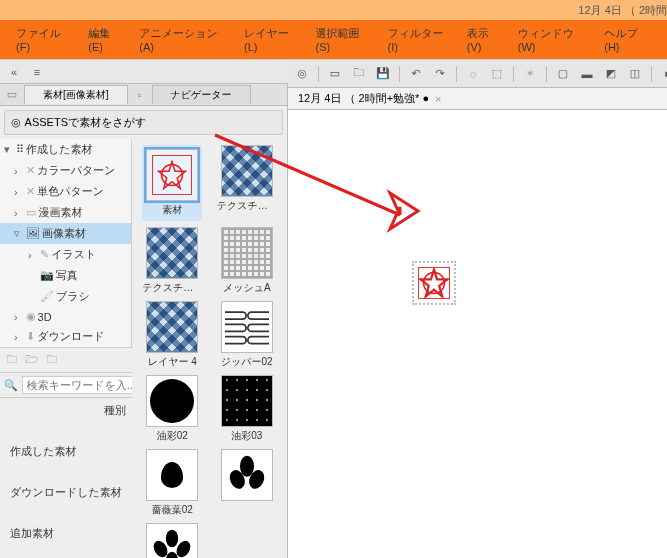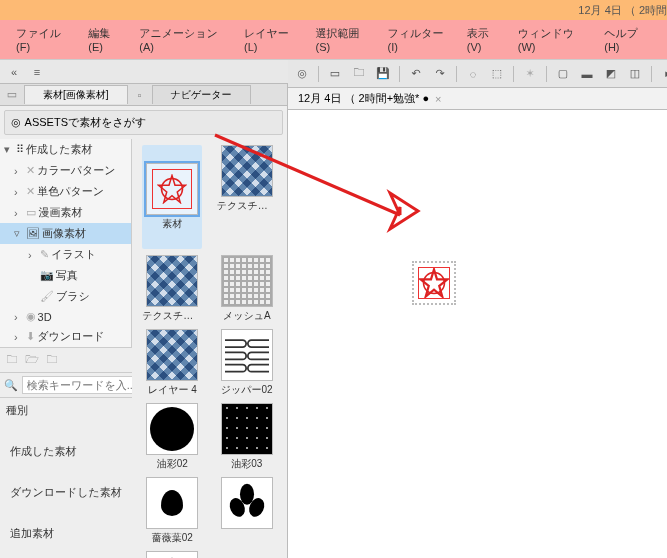--- a/index.html
+++ b/index.html
@@ -1,18 +1,18 @@
 <!DOCTYPE html>
 <html><head>
 <meta charset="utf-8">
 <style>
   * { box-sizing: border-box; margin: 0; padding: 0; font-family: "Meiryo", sans-serif; font-size: 11px; }
   body { width: 667px; height: 558px; background: #f0f0f0; overflow: hidden; position: relative; }
   .title-bar { height: 20px; background: #fdba74; text-align: right; color: #555; line-height: 20px; }
-  .menu-bar { display: flex; background: #fca5a5; padding: 2px 8px; gap: 0; border-bottom: 1px solid #ccc; }
+  .menu-bar { display: flex; background: #f97316; padding: 2px 8px; gap: 0; border-bottom: 1px solid #ccc; }
   .menu-item { padding: 4px 8px; color: #333; cursor: default; }
   .toolbar-row { display: flex; align-items: center; background: #e8e8e8; border-bottom: 1px solid #bbb; height: 24px; padding: 0 4px; gap: 3px; }
   .toolbar-row.left-only { width: 288px; }
   .tool-btn { width: 20px; height: 20px; display: inline-flex; align-items: center; justify-content: center; background: transparent; border: none; color: #555; }
   .tool-sep { width: 1px; height: 16px; background: #bbb; margin: 0 2px; }
   .main-area { display: flex; height: calc(558px - 20px - 24px); }
   .left-panel { width: 288px; background: #eee; border-right: 1px solid #bbb; display: flex; flex-direction: column; }
   .panel-tabs { display: flex; align-items: center; background: #e0e0e0; border-bottom: 1px solid #bbb; height: 22px; padding: 0 4px; gap: 4px; }
   .panel-tab { background: #ddd; padding: 2px 18px; border: 1px solid #bbb; border-bottom: none; font-size: 10px; }
   .panel-tab.active { background: #eee; }
@@ -22,27 +22,27 @@
   .tree-item { display: flex; align-items: center; padding: 3px 4px; gap: 2px; color: #333; white-space: nowrap; }
   .tree-item.selected { background: #bcdcf5; }
   .tree-item.indent1 { padding-left: 14px; }
   .tree-item.indent2 { padding-left: 28px; }
   .chev { width: 10px; display: inline-block; color: #666; }
   .tree-actions { display: flex; gap: 4px; padding: 4px; border-top: 1px solid #ccc; }
   .mini-ico { width: 16px; height: 16px; display: inline-flex; align-items: center; justify-content: center; color: #888; border: 1px solid transparent; }
   .search-box { display: flex; align-items: center; padding: 3px 4px; border-top: 1px solid #ccc; gap: 4px; }
   .search-box input { flex: 1; border: 1px solid #ccc; padding: 2px 4px; font-size: 11px; }
   .kind-section { border-top: 1px solid #ccc; padding: 2px 0; }
-  .kind-head { padding: 3px 6px; color: #333; }
+  .kind-head { padding: 3px 6px; color: #333; text-align: right; }
   .kind-item { padding: 3px 10px; color: #333; margin-top: 20px; }
   .material-grid { flex: 1; display: grid; grid-template-columns: 1fr 1fr; gap: 6px; padding: 6px; overflow-y: auto; align-content: start; background: #eee; }
   .mat-cell { display: flex; flex-direction: column; align-items: center; gap: 2px; width: 60px; margin: 0 auto; }
   .mat-thumb { width: 52px; height: 52px; background: #fff; border: 1px solid #bbb; display: flex; align-items: center; justify-content: center; overflow: hidden; }
   .mat-cell.selected .mat-thumb { outline: 2px solid #6aa9e9; background: #eaf3fc; }
-  .mat-cell.selected { background: #cfe5f7; border-radius: 2px; padding: 18px; }
+  .mat-cell.selected { background: #cfe5f7; border-radius: 2px; padding: 4px; }
   .mat-label { font-size: 10px; color: #333; text-align: center; white-space: nowrap; overflow: hidden; text-overflow: ellipsis; width: 60px; }
   .canvas-wrap { flex: 1; display: flex; flex-direction: column; background: #c8c8c8; }
   .canvas-toolbar { height: 28px; background: #e6e6e6; border-bottom: 1px solid #bbb; display: flex; align-items: center; gap: 4px; padding: 0 4px; }
   .doc-tab { height: 22px; background: #f2f2f2; border-bottom: 1px solid #bbb; padding: 3px 10px; display: flex; align-items: center; gap: 6px; }
   .doc-tab .close { color: #999; }
   .canvas { flex: 1; background: #fff; position: relative; }
   .dropped { position: absolute; left: 124px; top: 151px; width: 44px; height: 44px; border: 2px dotted #bbb; display: flex; align-items: center; justify-content: center; }
   .arrow-svg { position: absolute; left: 0; top: 0; pointer-events: none; }
   
   .star-art { width: 40px; height: 40px; border: 1px solid #e33; display:flex; align-items:center; justify-content:center; }

